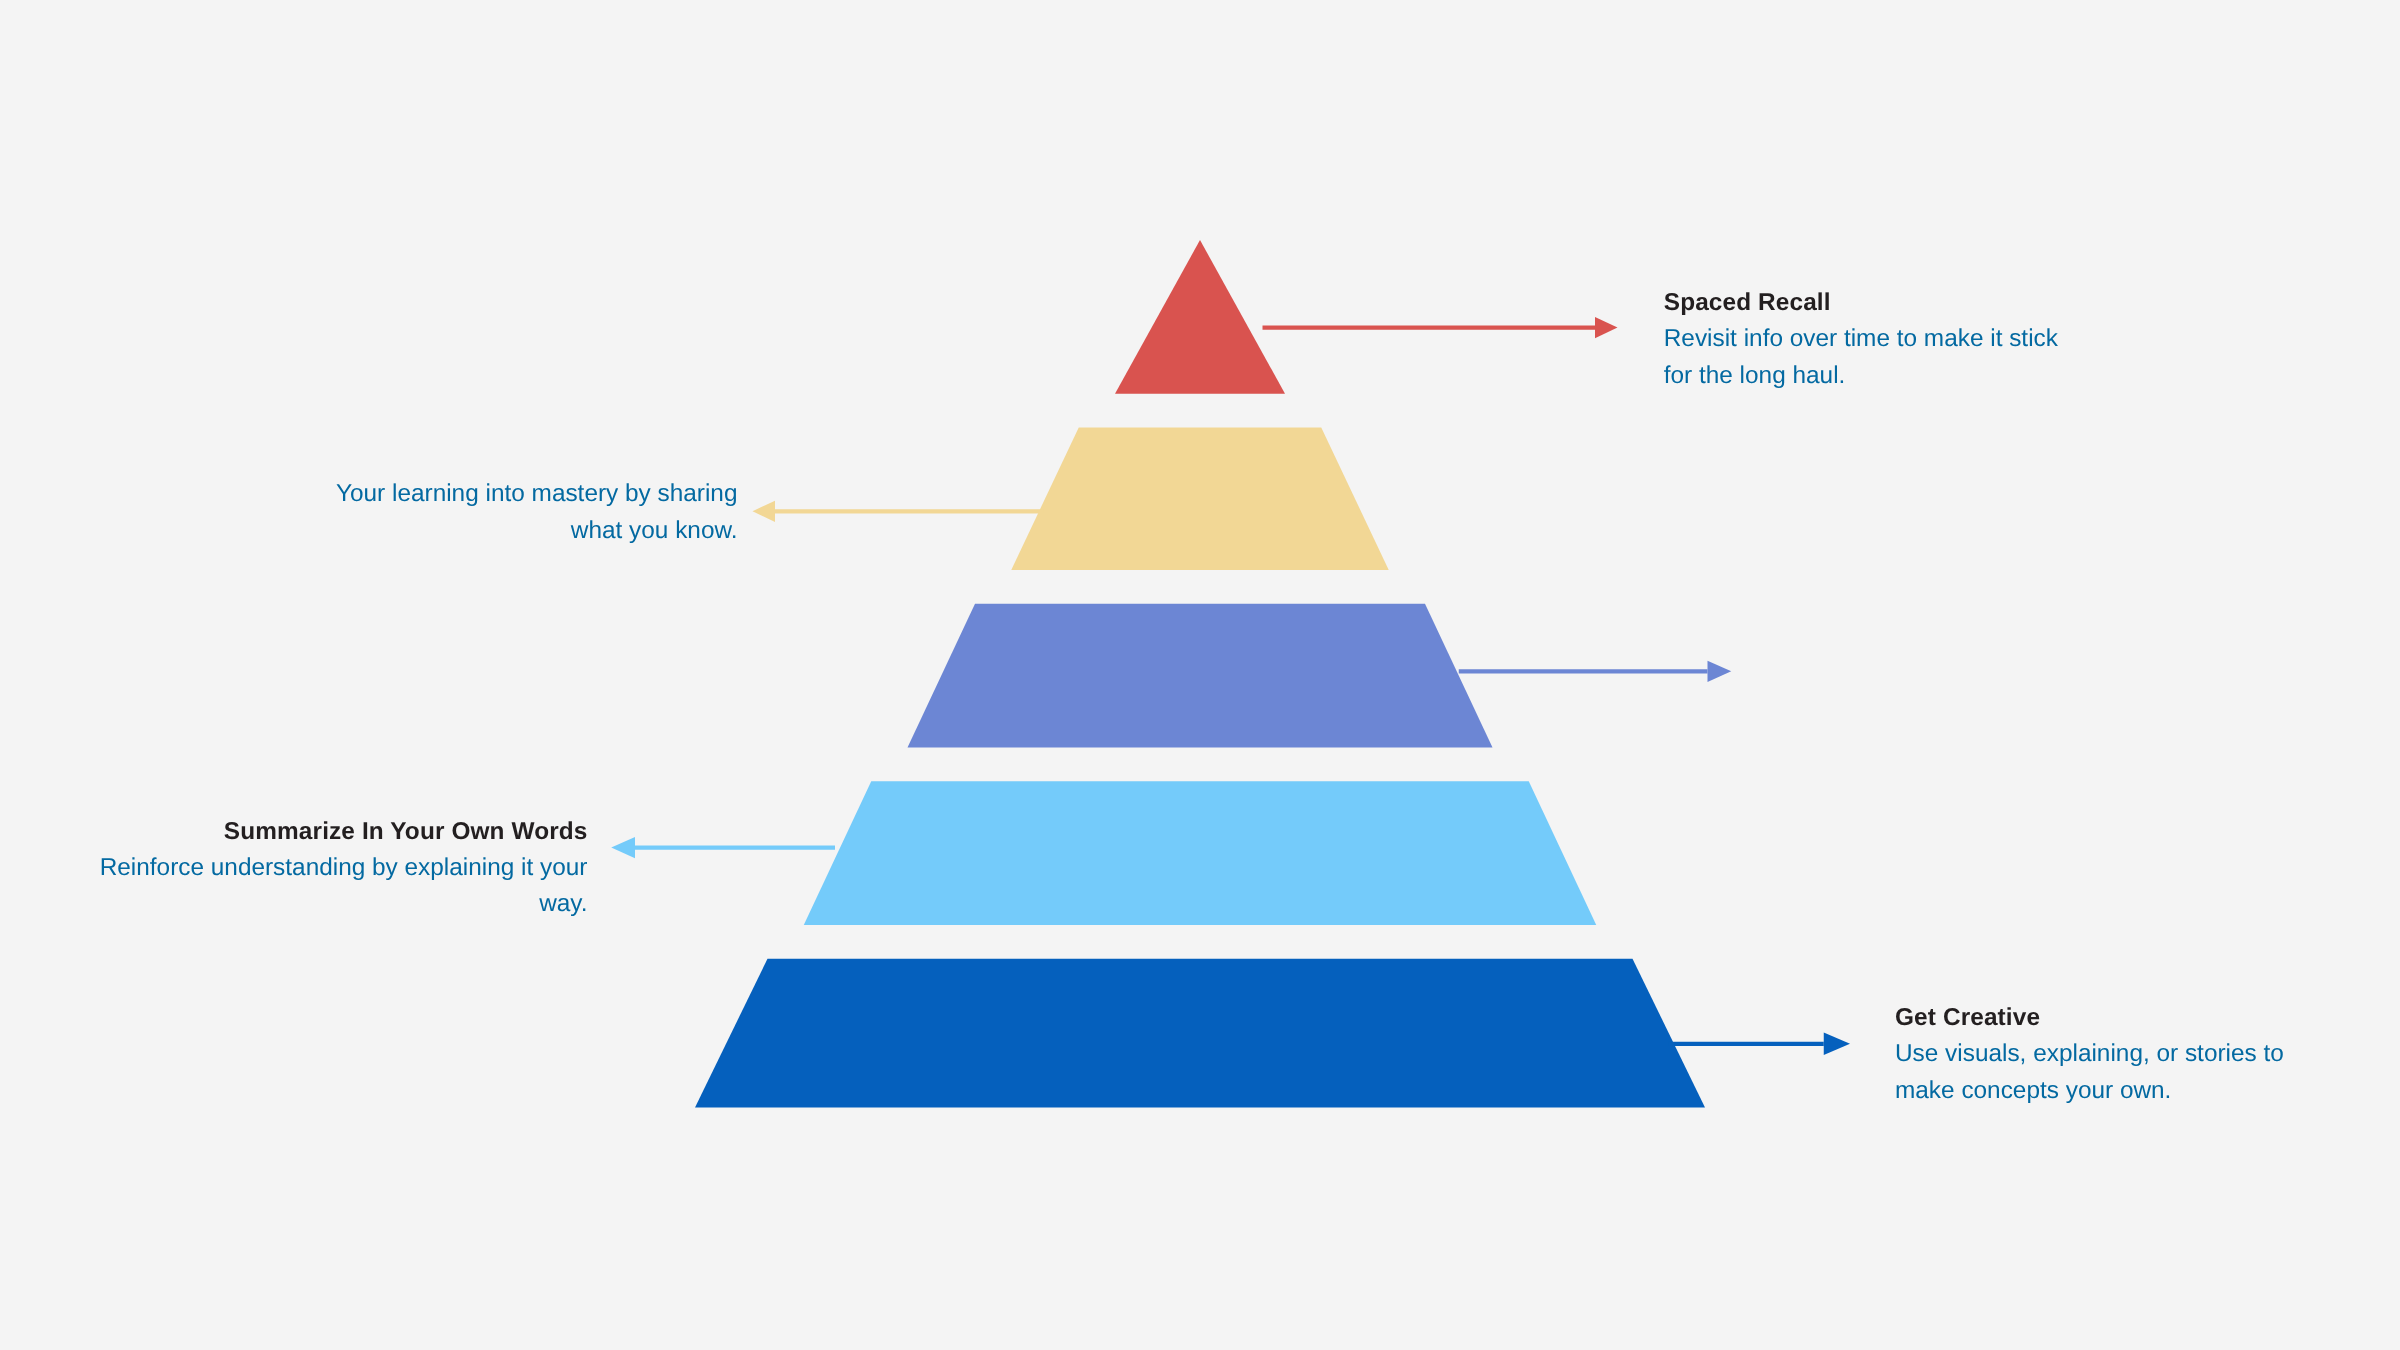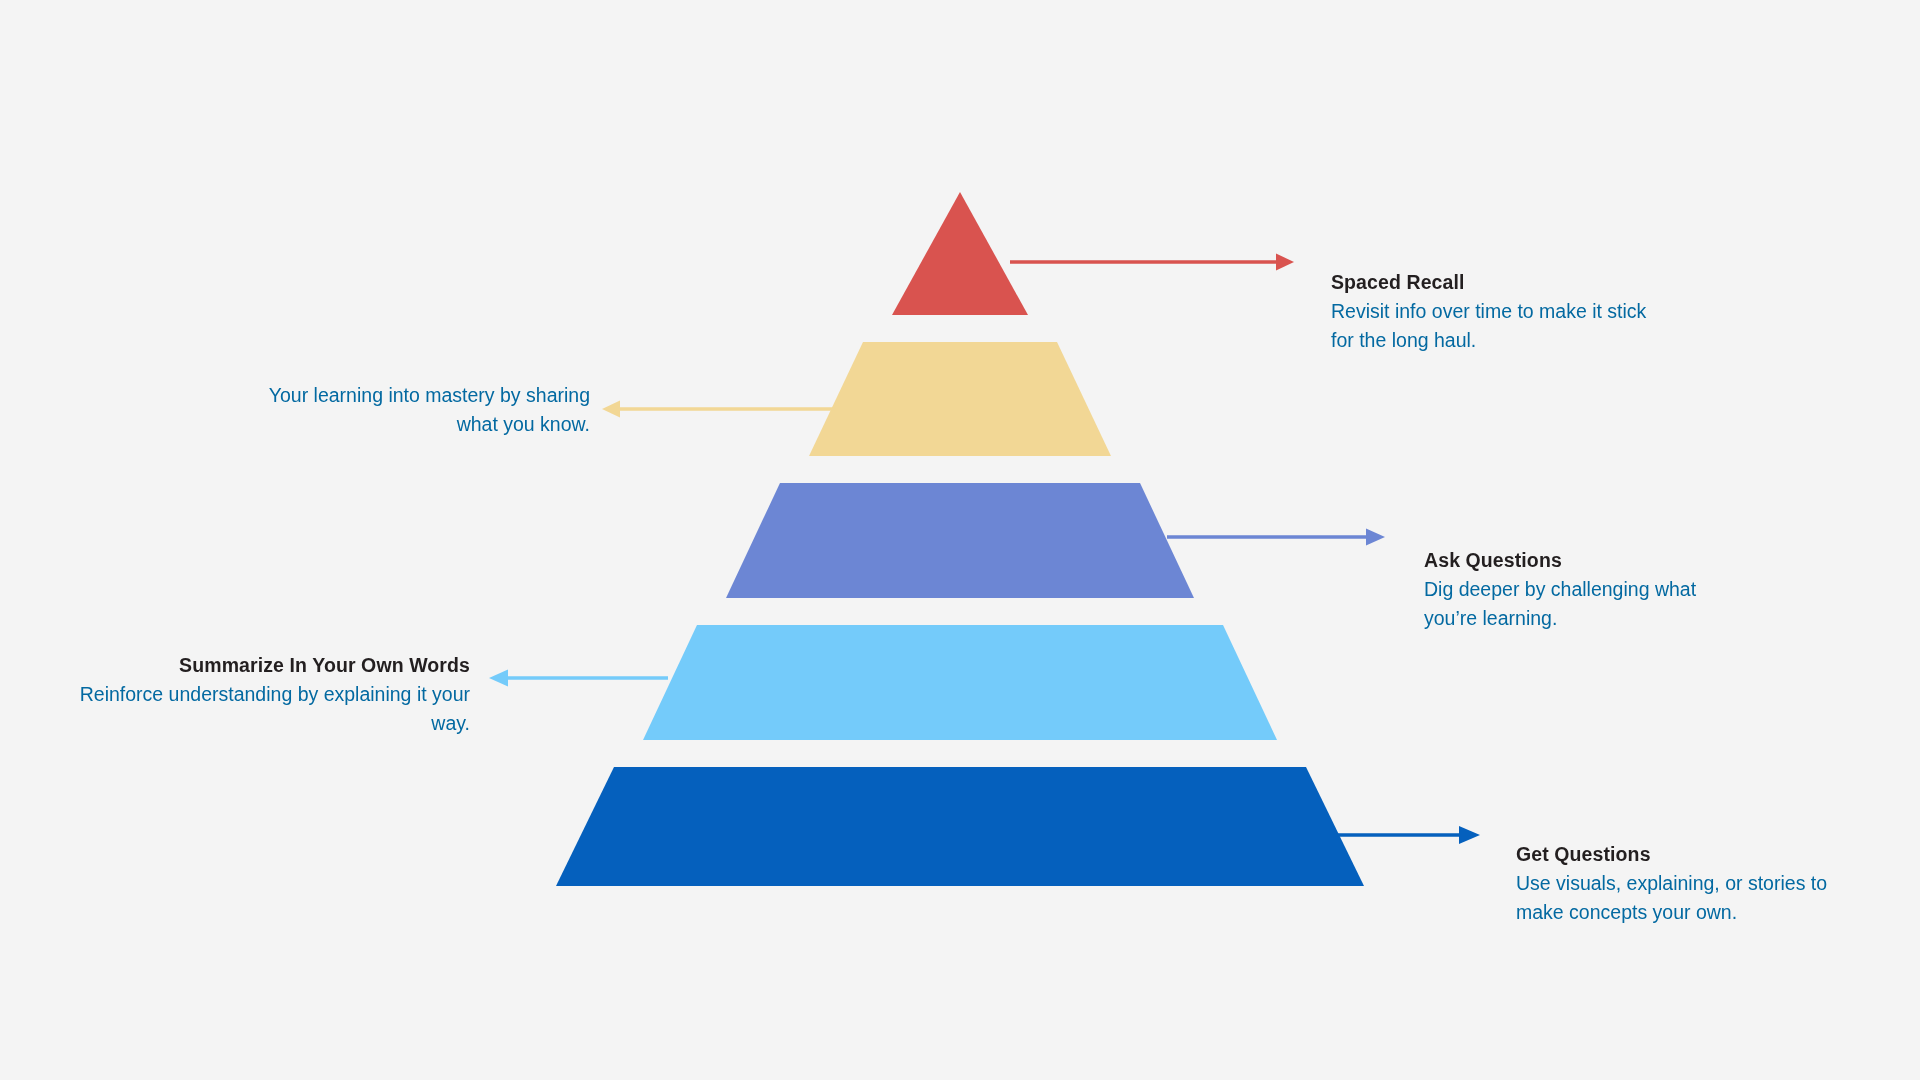--- a/index.html
+++ b/index.html
@@ -51,21 +51,20 @@
     color: #0369a1;
     line-height: 1.48;
     margin-top: 2px;
   }
 
   .callout.align-right {
     text-align: right;
   }
   .callout.align-left {
     text-align: left;
-    margin-top: 40px;
   }
 
   
   #callout-spaced-recall   { left: 1331px; top: 230px;  width: 330px; }
   #callout-teach-someone   { left: 255px;  top: 379px;  width: 335px; }
   #callout-ask-questions   { left: 1424px; top: 508px;  width: 330px; }
   #callout-summarize       { left: 60px;   top: 653px;  width: 410px; text-align: right; }
   #callout-get-creative    { left: 1516px; top: 802px;  width: 320px; }
 </style>
 </head>
@@ -114,28 +113,24 @@
 
   <div class="callout align-left" id="callout-spaced-recall">
     <div class="callout-title">Spaced Recall</div>
     <div class="callout-desc">Revisit info over time to make it stick for the long haul.</div>
   </div>
 
   <div class="callout align-right" id="callout-teach-someone">
     <div class="callout-desc">Your learning into mastery by sharing what you know.</div>
   </div>
 
-  <div class="callout align-left" id="callout-ask-questions">
-    <div class="callout-title">Ask Questions</div>
-    <div class="callout-desc">Dig deeper by challenging what you’re learning.</div>
-  </div>
 
   <div class="callout align-right" id="callout-summarize">
     <div class="callout-title">Summarize In Your Own Words</div>
     <div class="callout-desc">Reinforce understanding by explaining it your way.</div>
   </div>
 
   <div class="callout align-left" id="callout-get-creative">
-    <div class="callout-title">Get Questions</div>
+    <div class="callout-title">Get Creative</div>
     <div class="callout-desc">Use visuals, explaining, or stories to make concepts your own.</div>
   </div>
 
 </div>
 
 </body></html>

